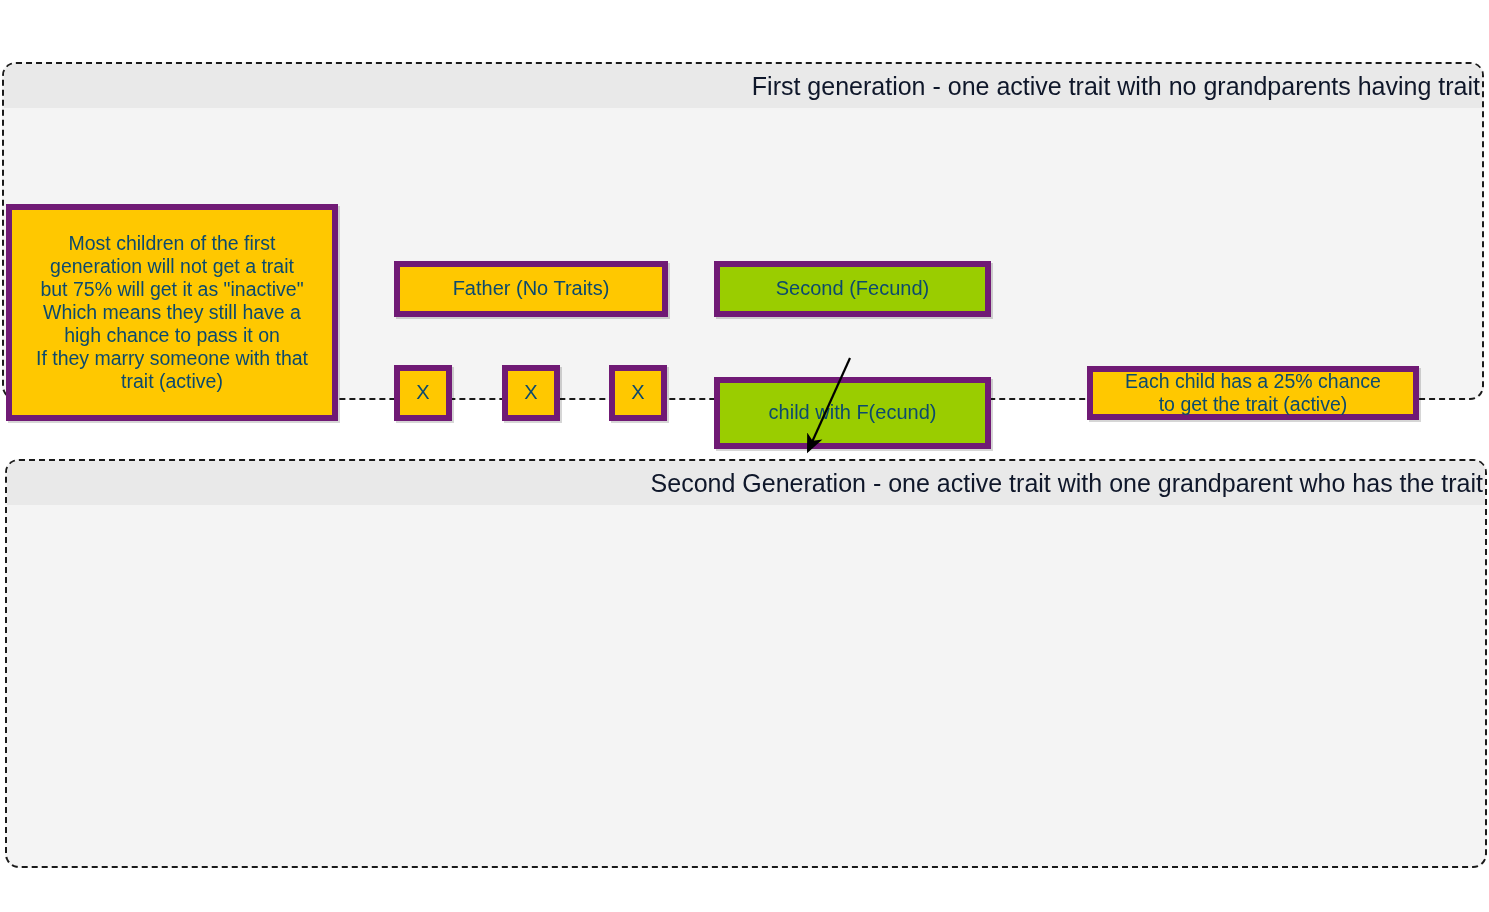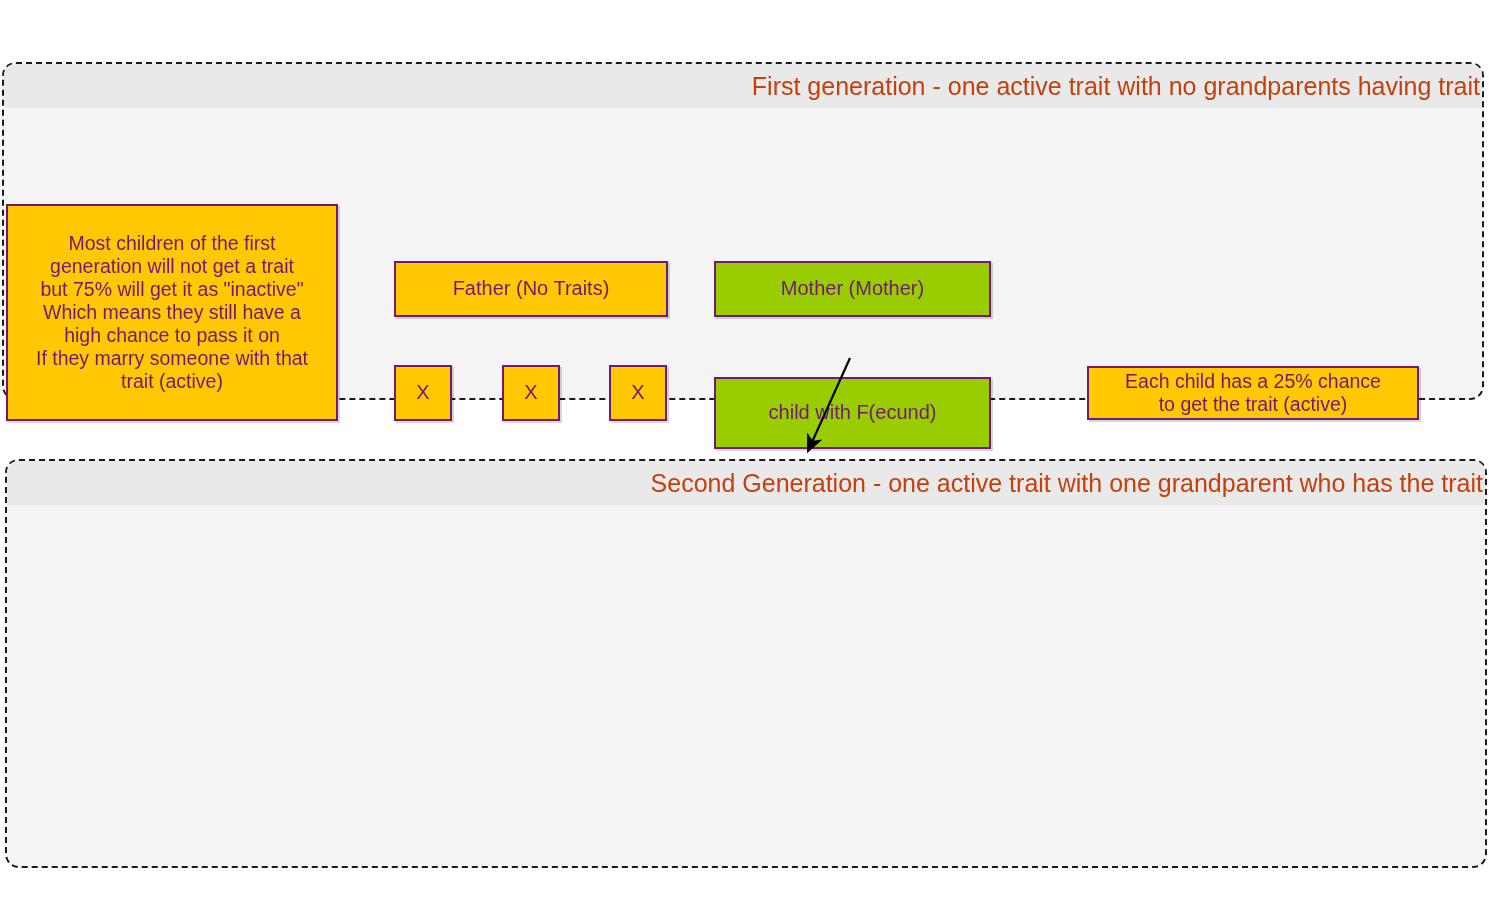--- a/index.html
+++ b/index.html
@@ -37,21 +37,21 @@
     height: 44px;
     background: #e9e9e9;
     border-top-left-radius: 11px;
     border-top-right-radius: 11px;
     display: flex;
     align-items: center;
     justify-content: flex-end;
   }
   .gen-title {
     font-size: 25px;
-    color: #c2410c;
+    color: #0f172a;
     white-space: nowrap;
     padding-right: 2px;
     line-height: 1;
   }
 
   #gen1 {
     left: 2px;
     top: 62px;
     width: 1482px;
     height: 338px;
@@ -60,27 +60,27 @@
     left: 5px;
     top: 459px;
     width: 1482px;
     height: 409px;
   }
 
   
   .node {
     position: absolute;
     box-sizing: border-box;
-    border: 2px solid #701a75;
+    border: 6px solid #701a75;
     box-shadow: 2px 2px 0 rgba(0,0,0,0.16);
     display: flex;
     align-items: center;
     justify-content: center;
     text-align: center;
-    color: #701a75;
+    color: #0c4a6e;
     line-height: 1.18;
   }
   .yellow { background: #ffc800; }
   .green  { background: #9acd00; }
 
   .note {
     font-size: 19.5px;
     padding: 4px 6px;
     white-space: pre-line;
   }
@@ -130,21 +130,21 @@
     <div class="node yellow note" id="g1-note">Most children of the first
 generation will not get a trait
 but 75% will get it as "inactive"
 Which means they still have a
 high chance to pass it on
 If they marry someone with that
 trait (active)</div>
 
     <div class="node yellow person" id="g1-father">Father (No Traits)</div>
 
-    <div class="node green person" id="g1-mother">Mother (Mother)</div>
+    <div class="node green person" id="g1-mother">Second (Fecund)</div>
 
     <div class="node yellow small-box" id="g1-x1">X</div>
 
     <div class="node yellow small-box" id="g1-x2">X</div>
 
     <div class="node yellow small-box" id="g1-x3">X</div>
 
     <div class="node green person" id="g1-child">child with F(ecund)</div>
 
     <div class="node yellow info" id="g1-chance">Each child has a 25% chance

